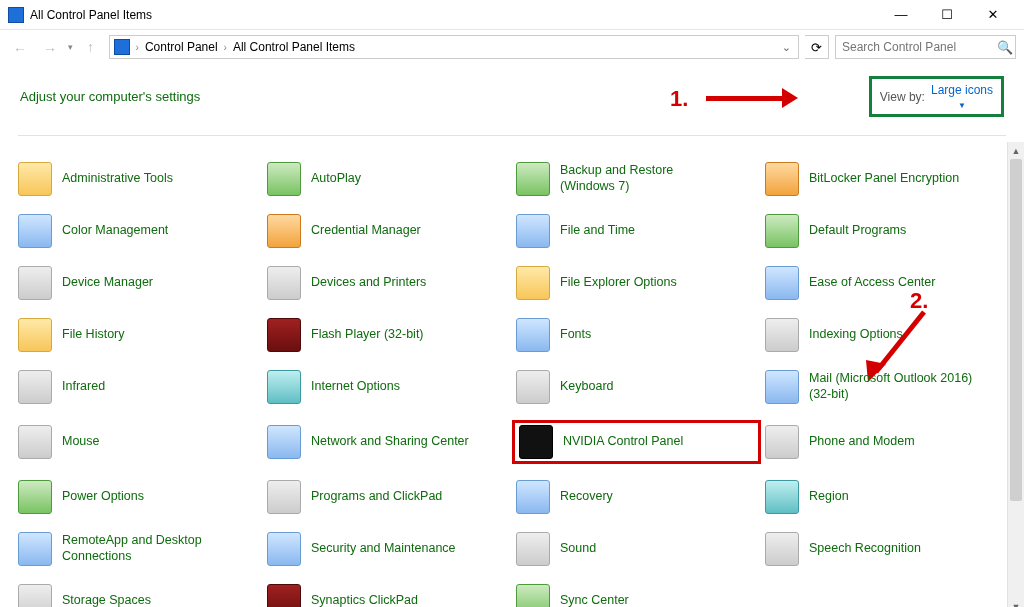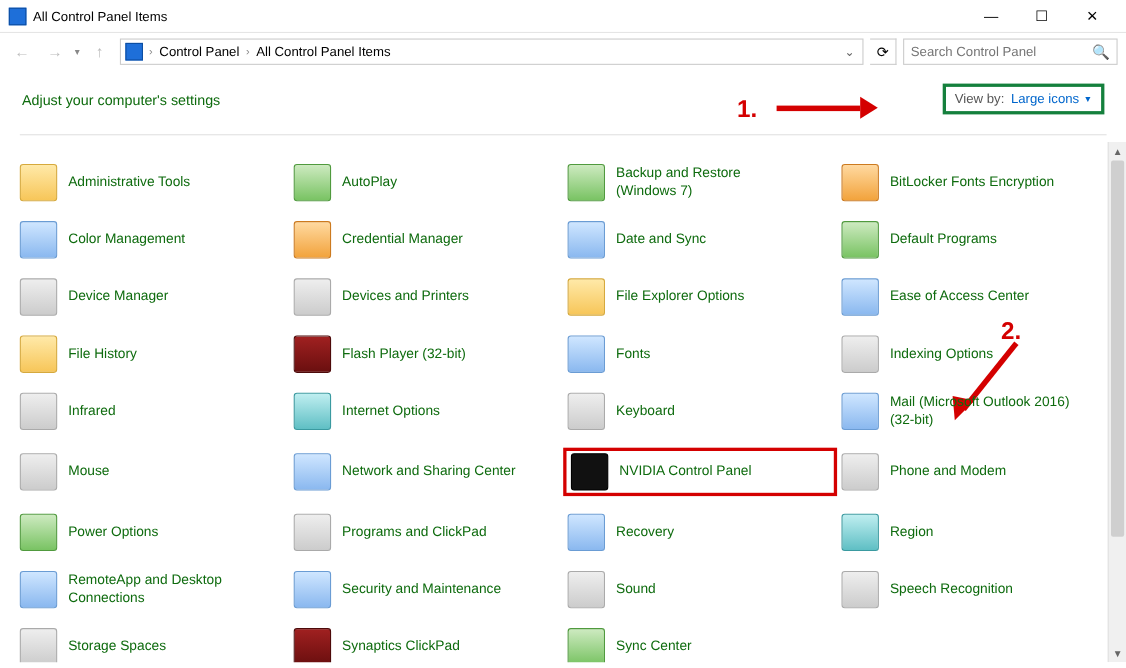--- a/index.html
+++ b/index.html
@@ -13,31 +13,31 @@
 
     .nav-bar { height:34px; display:flex; align-items:center; padding:0 8px; gap:6px; }
     .nav-arrow { width:24px; height:24px; display:flex; align-items:center; justify-content:center; color:#bbb; font-size:14px; }
     .dd-caret { color:#888; font-size:9px; }
     .address { flex:1; height:24px; border:1px solid #ccc; display:flex; align-items:center; padding:0 4px; font-size:12px; color:#000; gap:4px; }
     .address .ic { width:16px; height:16px; background:#1e6fd9; border:1px solid #0c4ea2; }
     .crumb-sep { color:#888; font-size:10px; padding:0 2px; }
     .addr-spacer { flex:1; }
     .addr-btn { color:#666; font-size:11px; padding:0 3px; }
     .refresh-btn { width:24px; height:24px; border:1px solid #ccc; border-left:none; display:flex; align-items:center; justify-content:center; font-size:13px; }
-    .search-box { width:195px; height:24px; border:1px solid #ccc; display:flex; align-items:center; padding:0 6px; font-size:12px; color:#777; }
+    .search-box { width:181px; height:24px; border:1px solid #ccc; display:flex; align-items:center; padding:0 6px; font-size:12px; color:#777; }
     .search-box input { flex:1; border:none; outline:none; font-size:12px; color:#555; background:transparent; }
     .search-box .sicon { color:#777; font-size:13px; }
 
     .header-area { padding:12px 20px 8px 20px; display:flex; align-items:center; }
     .heading { color:#0e6b0e; font-size:13px; }
     .header-spacer { flex:1; }
 
     .viewby-group { display:flex; align-items:center; gap:6px; border:3px solid #15803d; padding:4px 8px; position:relative; }
     .viewby-label { font-size:12px; color:#555; }
-    .viewby-value { font-size:12px; color:#0066cc; display:flex; align-items:center; gap:4px; }
+    .viewby-value { font-size:12px; color:#0066cc; display:flex; align-items:center; gap:4px;flex-direction:column; }
     .viewby-value .caret { font-size:8px; color:#0066cc; }
 
     .divider { height:1px; background:#e2e2e2; margin:10px 18px 6px 18px; }
 
     .main { position:relative; height:calc(100% - 30px - 34px - 70px); overflow:hidden; }
     .grid { display:grid; grid-template-columns: repeat(4, 1fr); column-gap:0; row-gap:14px; padding:18px 14px 0 14px; }
     .item { display:flex; align-items:center; gap:10px; padding:2px 4px; font-size:12.5px; color:#0e6b0e; cursor:pointer; }
     .item .icon { width:34px; height:34px; flex:0 0 34px; border-radius:3px; display:flex; align-items:center; justify-content:center; font-size:18px; }
     .item .label { line-height:1.25; max-width:170px; text-decoration: none; }
 
@@ -138,33 +138,33 @@
       <div class="item">
         <div class="icon ic-green"></div>
         <div class="label">AutoPlay</div>
       </div>
       <div class="item">
         <div class="icon ic-green"></div>
         <div class="label">Backup and Restore (Windows 7)</div>
       </div>
       <div class="item">
         <div class="icon ic-orange"></div>
-        <div class="label">BitLocker Fonts Encryption</div>
+        <div class="label">BitLocker Panel Encryption</div>
       </div>
       <div class="item">
         <div class="icon ic-blue"></div>
         <div class="label">Color Management</div>
       </div>
       <div class="item">
         <div class="icon ic-orange"></div>
         <div class="label">Credential Manager</div>
       </div>
       <div class="item">
         <div class="icon ic-blue"></div>
-        <div class="label">Date and Sync</div>
+        <div class="label">File and Time</div>
       </div>
       <div class="item">
         <div class="icon ic-green"></div>
         <div class="label">Default Programs</div>
       </div>
       <div class="item">
         <div class="icon ic-grey"></div>
         <div class="label">Device Manager</div>
       </div>
       <div class="item">

